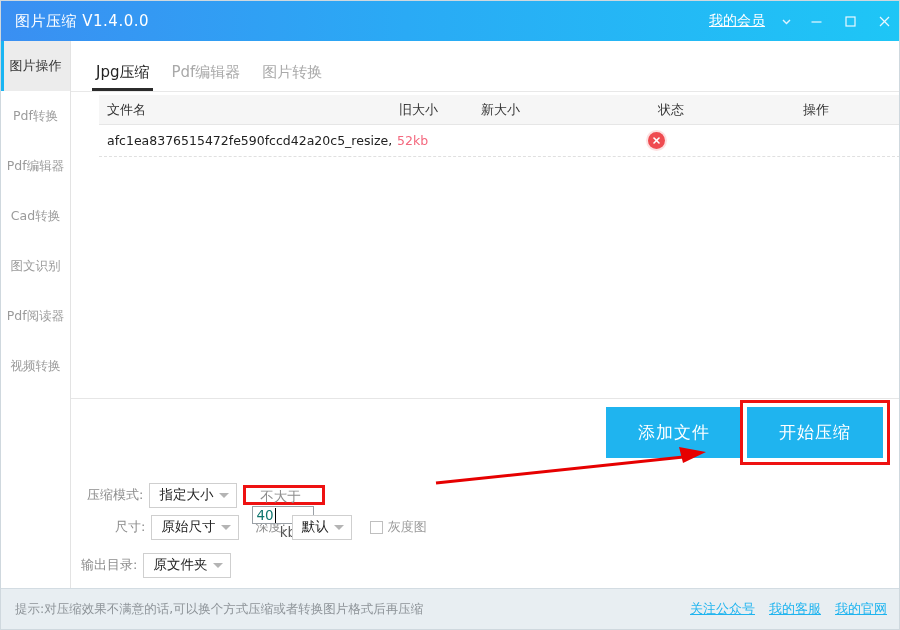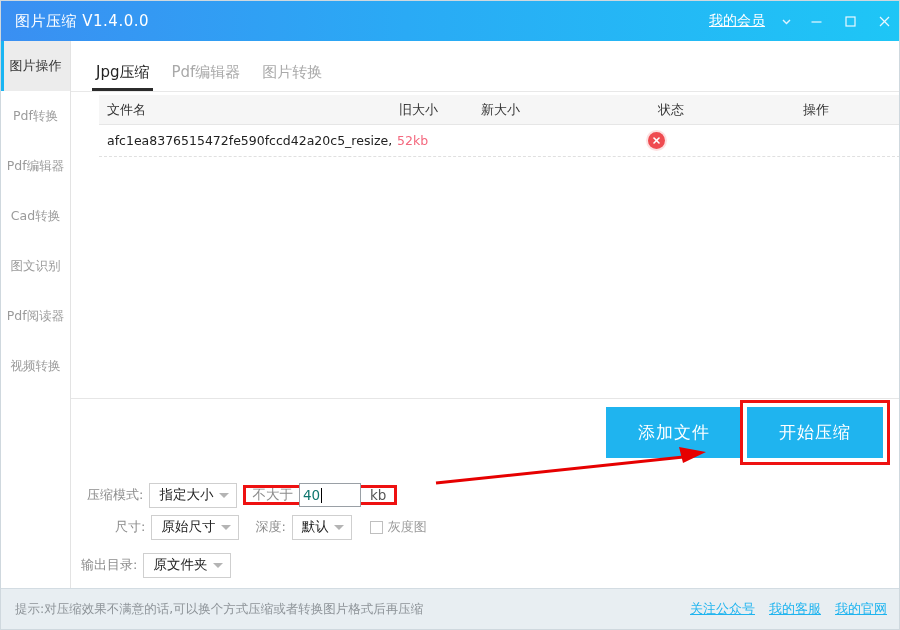--- a/index.html
+++ b/index.html
@@ -135,21 +135,21 @@
     height: 25px; display: flex; align-items: center; padding: 0 22px 0 9px;
     color: #222222; font-size: 13.5px; white-space: nowrap;
   }
   .select .caret {
     position: absolute; right: 7px; top: 50%; margin-top: -2px;
     width: 0; height: 0; border-left: 5px solid transparent;
     border-right: 5px solid transparent; border-top: 5px solid #b4b4b4;
   }
   .limit-group {
     display: flex; align-items: center; border: 3px solid #ee1111;
-    height: 20px; padding: 0 8px 0 6px; margin-left: 6px;
+    height: 20px; padding: 0 8px 0 6px; margin-left: 6px; flex-direction: column;
   }
   .limit-label { color: #8c8c8c; font-size: 13.5px; margin-right: 6px; white-space: nowrap; }
   .limit-input {
     width: 62px; height: 24px; border: 1px solid #9aa0a6; background: #ffffff;
     font-size: 13.5px; color: #0f766e; font-family: inherit; padding: 0 3px;
     display: flex; align-items: center; position: relative;
   }
   .caret-bar {
     display: inline-block; width: 1px; height: 15px; background: #000000;
     margin-left: 1px;

